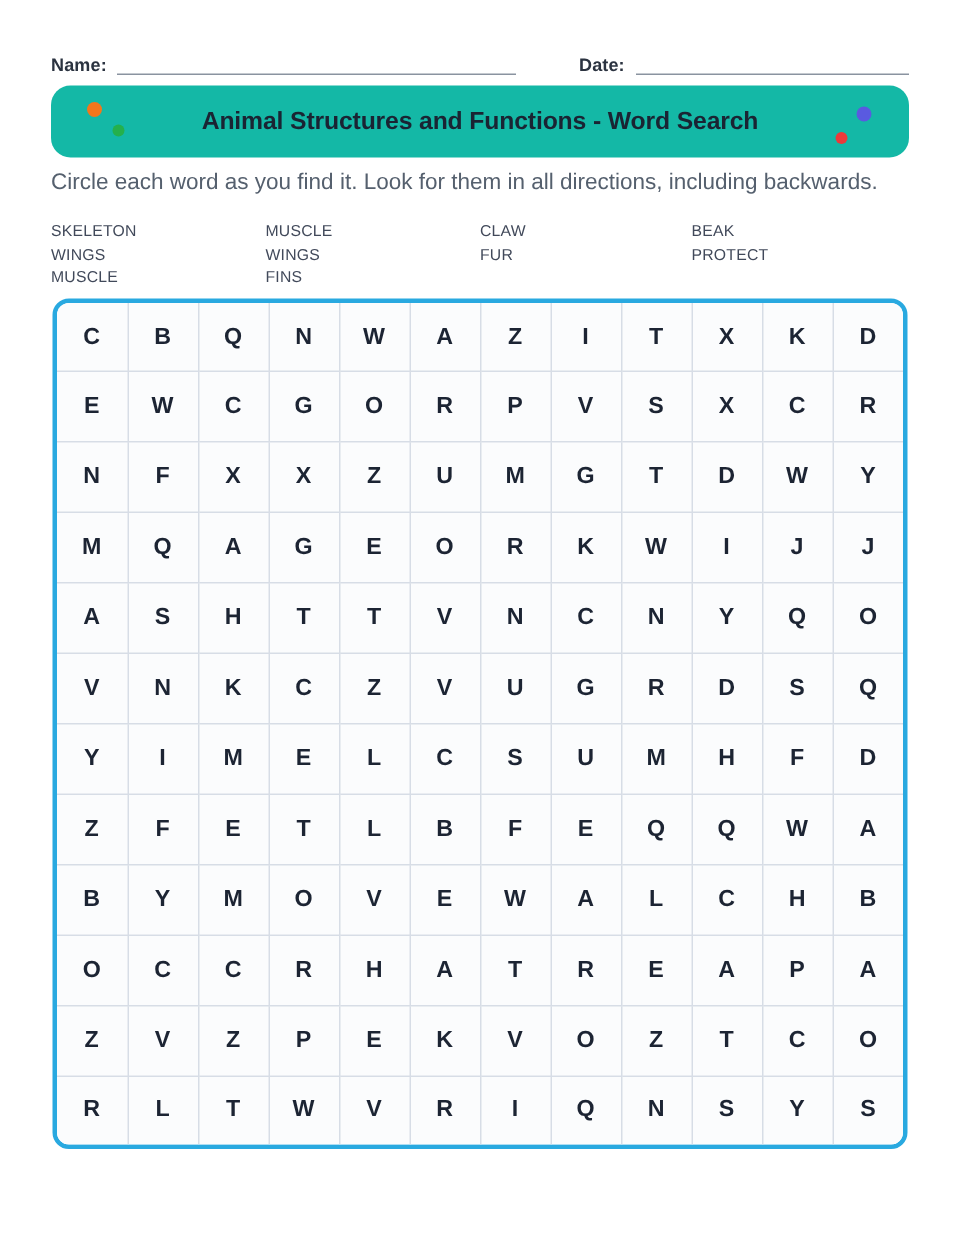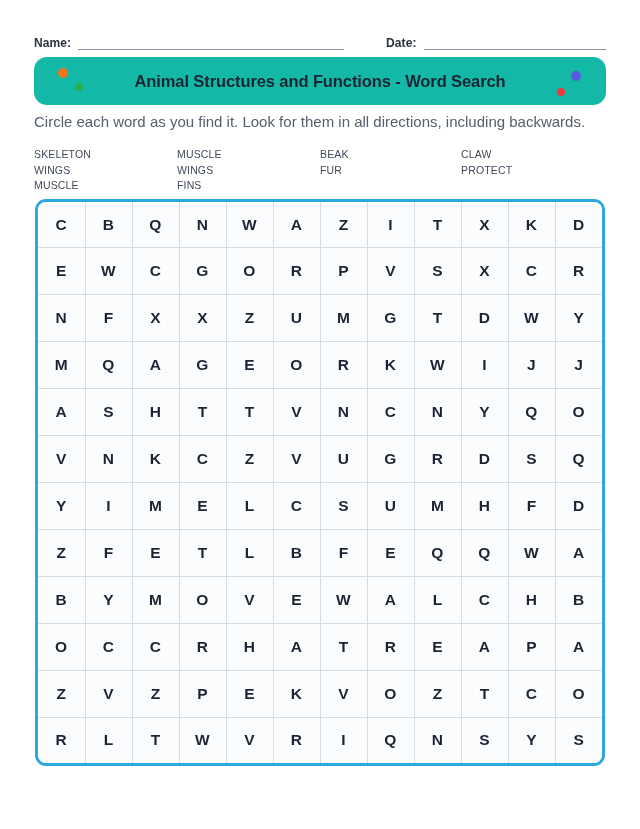--- a/index.html
+++ b/index.html
@@ -171,22 +171,22 @@
     <span class="dot dot-blue"></span>
     <span class="dot dot-red"></span>
     <div class="banner-title">Animal Structures and Functions - Word Search</div>
   </div>
 
   <div class="instructions">Circle each word as you find it. Look for them in all directions, including backwards.</div>
 
   <div class="wordlist">
     <div class="word">SKELETON</div>
     <div class="word">MUSCLE</div>
+    <div class="word">CLAW</div>
     <div class="word">BEAK</div>
-    <div class="word">CLAW</div>
     <div class="word">WINGS</div>
     <div class="word">WINGS</div>
     <div class="word">FUR</div>
     <div class="word">PROTECT</div>
     <div class="word">MUSCLE</div>
     <div class="word">FINS</div>
     <div class="word"></div>
     <div class="word"></div>
   </div>
 

